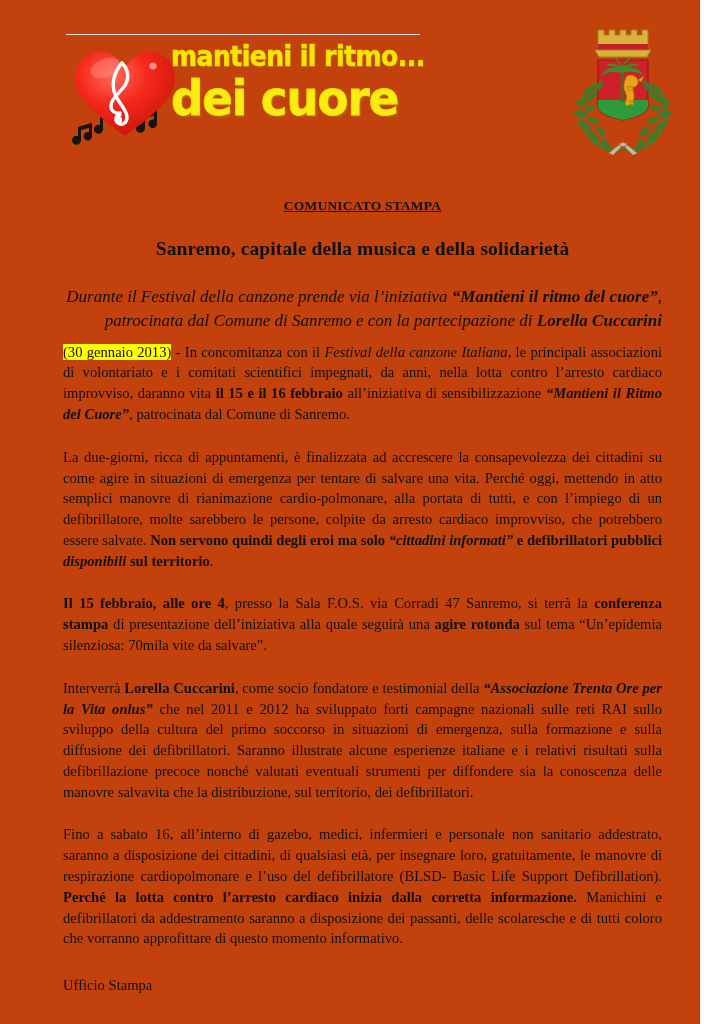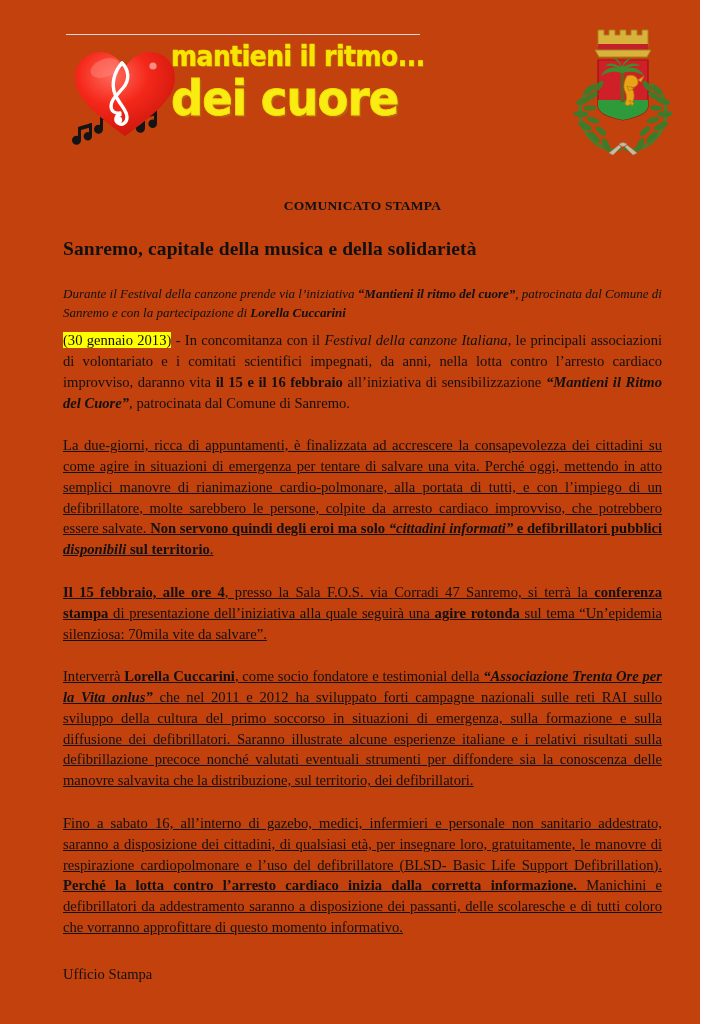--- a/index.html
+++ b/index.html
@@ -95,45 +95,47 @@
     position: absolute;
     left: 63px;
     top: 178px;
     width: 599px;
   }
   .press-label {
     text-align: center;
     font-weight: bold;
     font-size: 13.5px;
     letter-spacing: 0.2px;
+    text-decoration: underline;
     margin: 20px 0 0 0;
   }
   .headline {
+    text-align: center;
     font-weight: bold;
     font-size: 19.5px;
     margin: 24px 0 0 0;
     letter-spacing: 0.1px;
   }
   .subhead {
-    text-align: left;
+    text-align: right;
     font-style: italic;
-    font-size: 13px;
+    font-size: 17px;
     line-height: 1.43;
     margin: 25px 0 0 0;
   }
   .subhead b { font-weight: bold; font-style: italic; }
 
   p.body {
     text-align: justify;
     font-size: 14.6px;
     line-height: 1.425;
     margin: 0 0 0 0;
   }
   p.gap-lg { margin-top: 8px; }
-  p.gap-md { margin-top: 22px; text-decoration: underline; }
+  p.gap-md { margin-top: 22px; }
   p.gap-sm { margin-top: 2px; }
 
   .hl {
     background: #ffff00;
   }
   .it { font-style: italic; }
   .bd { font-weight: bold; }
   .bdit { font-weight: bold; font-style: italic; }
 
   .footer-block {

